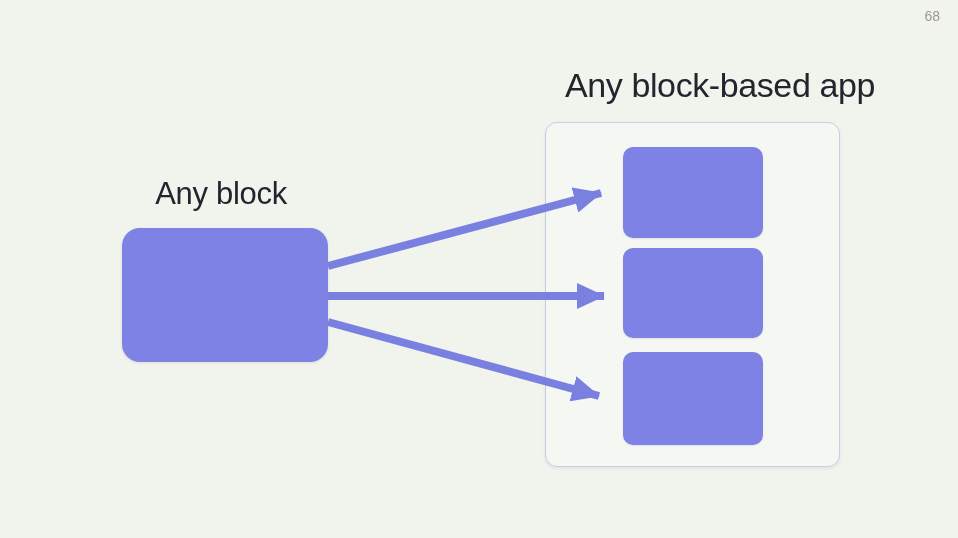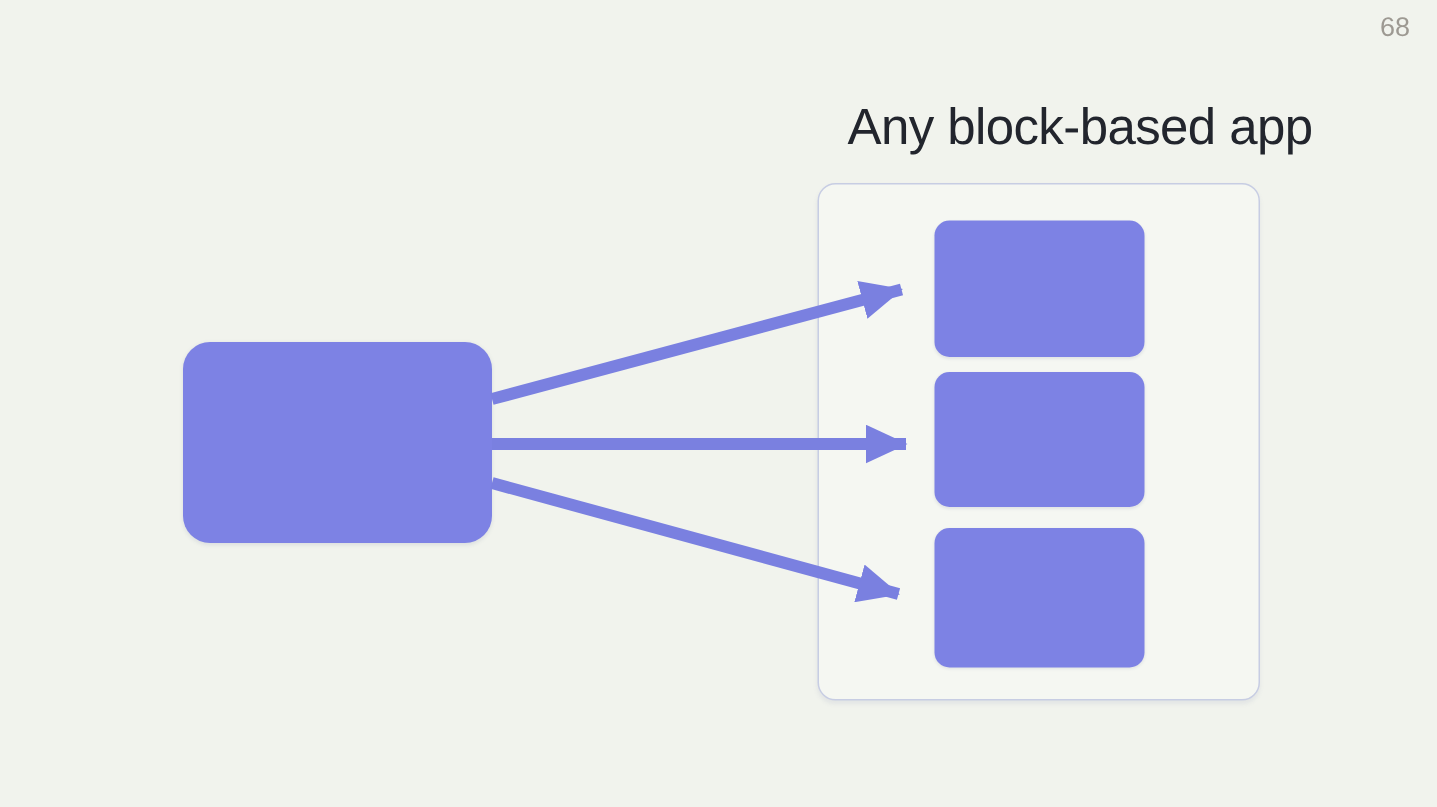--- a/index.html
+++ b/index.html
@@ -15,21 +15,21 @@
   .slide {
     position: relative;
     width: 958px;
     height: 538px;
     background: var(--color-background, #f1f3ed);
   }
   .page-number {
     position: absolute;
     top: 8px;
     right: 18px;
-    font-size: 18px;
+    font-size: 14px;
     color: var(--color-page-number, #9d9992);
     margin-left: 34px;
   }
   .app-title {
     position: absolute;
     top: 66px;
     left: 720px;
     transform: translateX(-50%);
     white-space: nowrap;
     font-size: 34px;
@@ -100,20 +100,21 @@
 </style>
 </head>
 <body>
 
 <div class="slide">
 
   <div class="page-number">68</div>
 
   <div class="app-title">Any block-based app</div>
 
+  <div class="source-label">Any block</div>
 
   <div class="source-block"></div>
 
   <div class="app-container">
     <div class="app-block app-block-1"></div>
     <div class="app-block app-block-2"></div>
     <div class="app-block app-block-3"></div>
   </div>
 
   <svg class="arrows-layer" viewBox="0 0 958 538" xmlns="http://www.w3.org/2000/svg">

